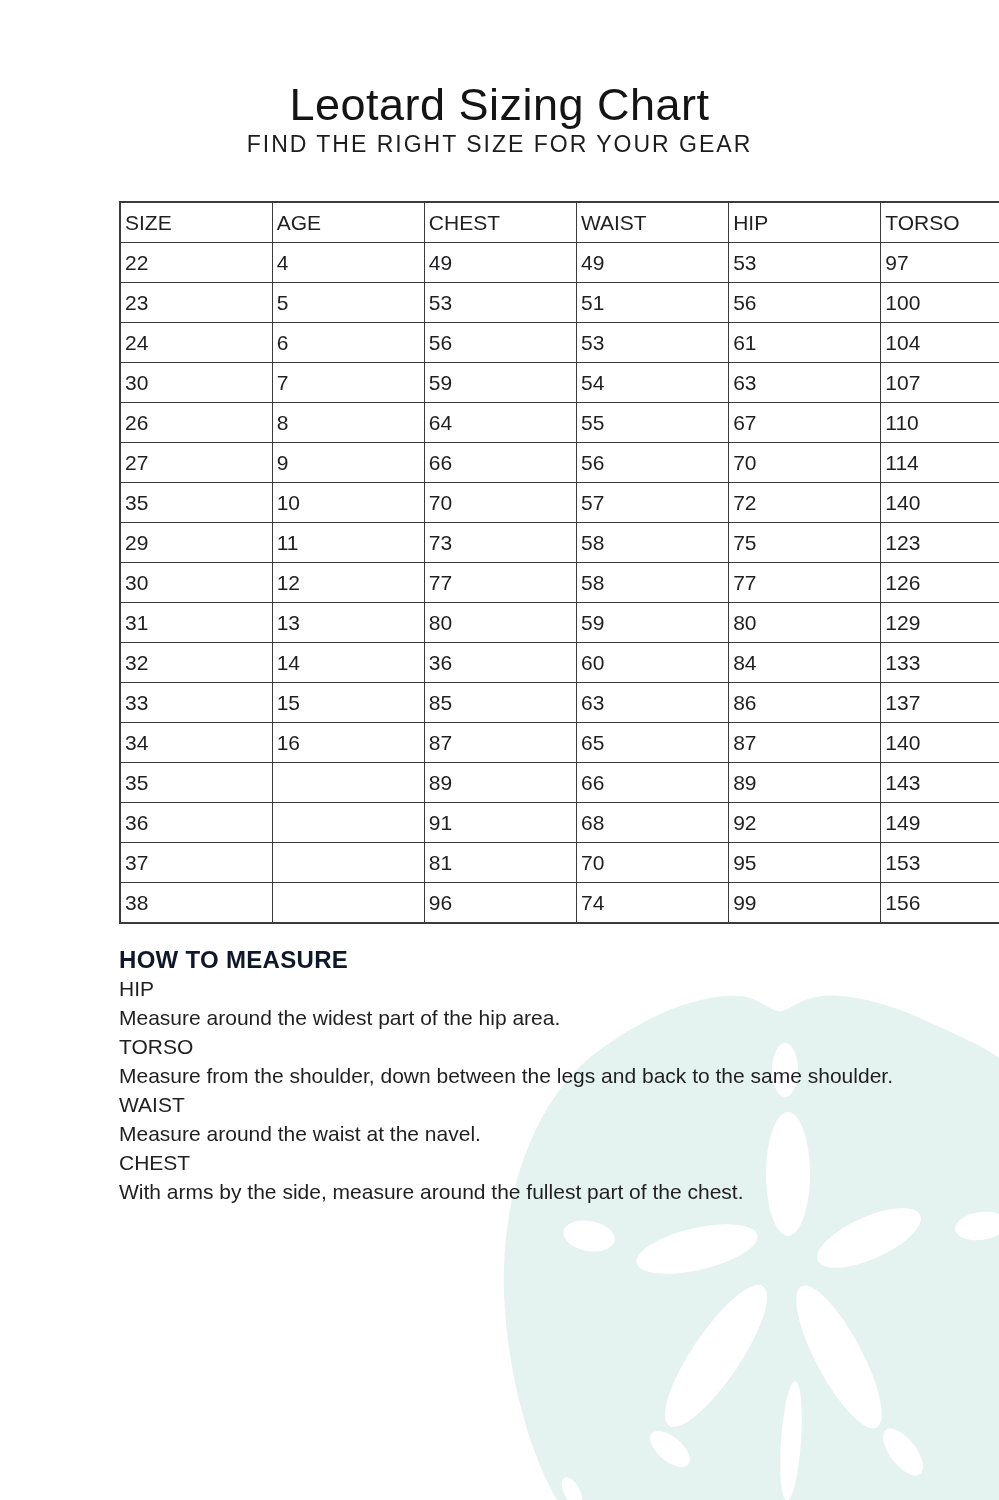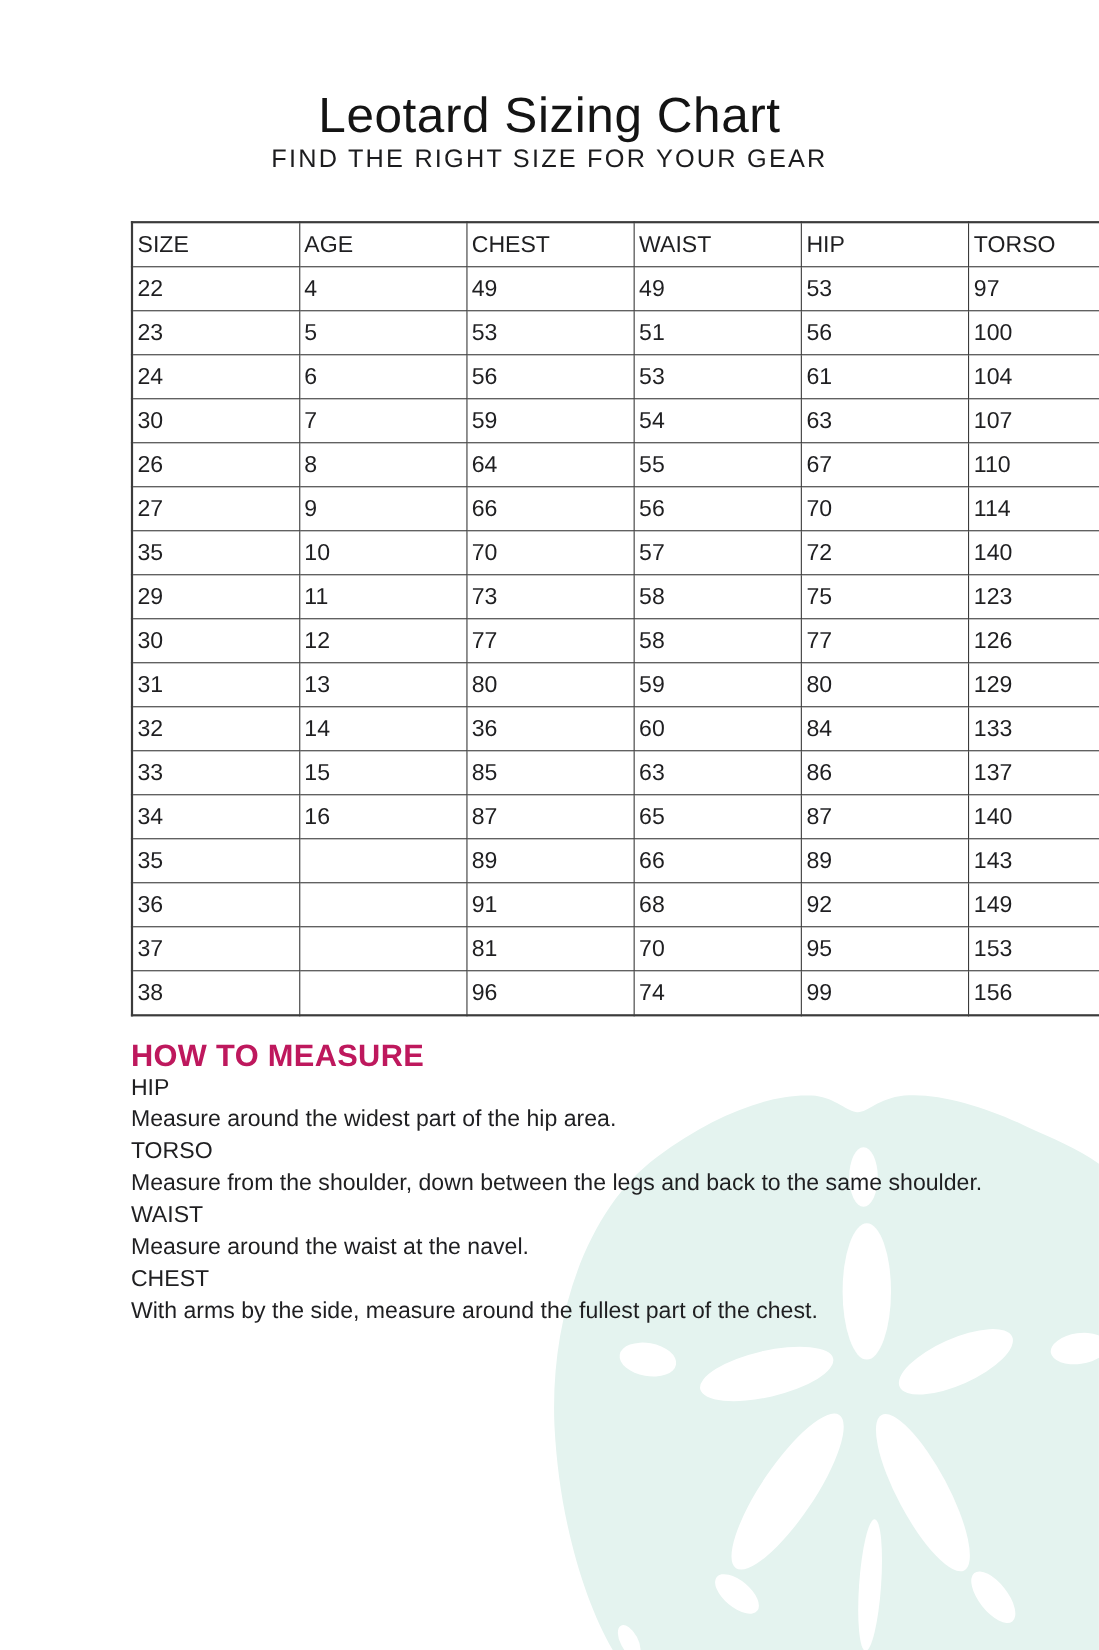--- a/index.html
+++ b/index.html
@@ -41,22 +41,22 @@
     color: #1f1f21;
     overflow: hidden; white-space: nowrap;
   }
 
   .howto {
     position: absolute; left: 119px; top: 945px;
     width: 840px;
     font-size: 21px; line-height: 29px; color: #1f1f21;
   }
   .howto-heading {
-    font-weight: 700; font-size: 28px;
-    letter-spacing: 0.3px; color: #be185d;
+    font-weight: 700; font-size: 24px;
+    letter-spacing: 0.3px; color: #0f172a;
     line-height: 29px;
   }
   .howto-term { line-height: 29px; }
   .howto-desc { line-height: 29px; }
 </style>
 </head>
 <body>
 
 <svg class="watermark" viewBox="0 0 999 1500" xmlns="http://www.w3.org/2000/svg" aria-hidden="true">
   <g>

